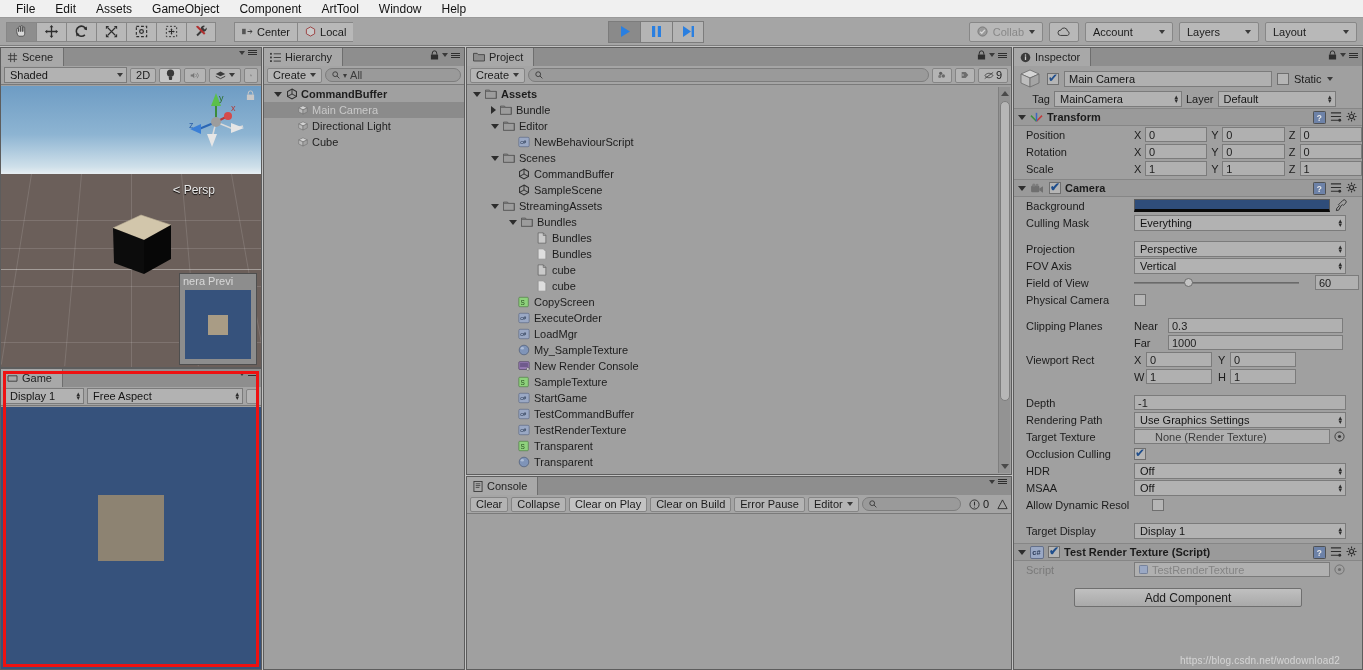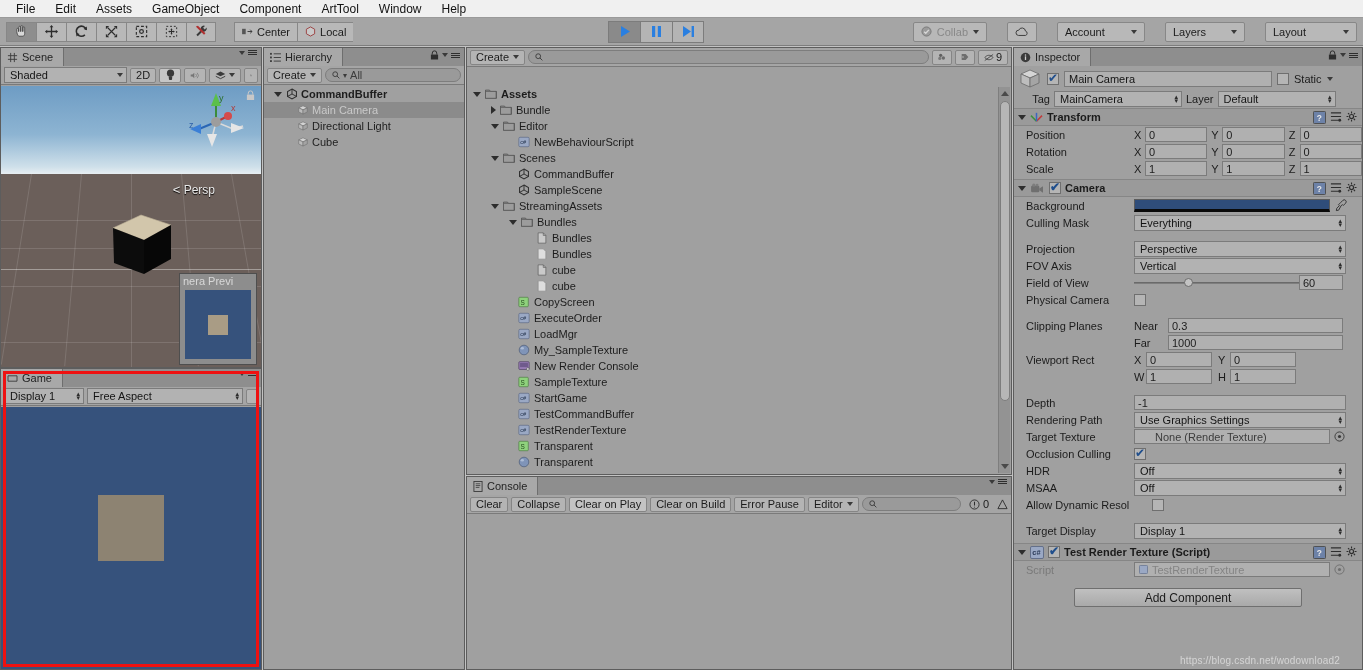--- a/index.html
+++ b/index.html
@@ -43,21 +43,21 @@
     border-right:none;
   }
   .pivotbtn:last-of-type { border-right:1px solid #878787; }
   .playgroup { position:absolute; left:608px; display:flex; }
   .playbtn {
     width:32px; height:22px; background:#b4b4b4; border:1px solid #7c7c7c;
     border-right:none; display:flex; align-items:center; justify-content:center;
   }
   .playbtn:last-child { border-right:1px solid #7c7c7c; }
   .playbtn.on { background:#8a8a8a; }
-  .rightgroup { position:absolute; right:6px; display:flex; align-items:center; gap:20px; }
+  .rightgroup { position:absolute; right:6px; display:flex; align-items:center; gap:6px; }
   .pill {
     height:20px; background:#b8b8b8; border:1px solid #878787; border-radius:2px;
     display:flex; align-items:center; padding:0 7px; font-size:11px; gap:5px;
   }
   .pill.dim { color:#888; }
   .caret { width:0;height:0;border-left:3px solid transparent;border-right:3px solid transparent;border-top:4px solid #3a3a3a; }
   .pill.w-acct { width:88px; justify-content:space-between; }
   .pill.w-lay  { width:80px; justify-content:space-between; }
   .pill.w-layout { width:92px; justify-content:space-between; }
 
@@ -502,20 +502,40 @@
               <path d="M2 4.5l5-2.4 5 2.4-5 2.4z" fill="#d2d2d2" stroke="#6e6e6e" stroke-width="0.7"></path>
               <path d="M2 4.5l5 2.4v4.8l-5-2.4z" fill="#bcbcbc" stroke="#6e6e6e" stroke-width="0.7"></path>
               <path d="M12 4.5l-5 2.4v4.8l5-2.4z" fill="#a4a4a4" stroke="#6e6e6e" stroke-width="0.7"></path>
             </svg>
             <span>Cube</span>
           </div>
         </div>
     </div>
 
     <div class="panel" id="proj-panel">
+      <div class="tabstrip">
+        <div class="tab">
+          <svg width="12" height="10" viewBox="0 0 13 11">
+              <path d="M0.5 1.5h4l1.2 1.4h6.8v7H0.5z" fill="#8d8d8d" stroke="#3b3b3b" stroke-width="0.9"></path>
+            </svg>
+          <span>Project</span>
+        </div>
+        <div class="tabtools">
+          <svg width="9" height="10" viewBox="0 0 10 11">
+              <path d="M2.5 5V3.4a2.5 2.5 0 0 1 5 0V5" fill="none" stroke="#2e2e2e" stroke-width="1.1"></path>
+              <rect x="1" y="5" width="8" height="5.5" fill="#2e2e2e"></rect>
+            </svg>
+          <span class="caret"></span>
+          <span class="hamb">
+              <i></i>
+              <i></i>
+              <i></i>
+            </span>
+        </div>
+      </div>
       <div class="subbar">
         <div class="sbtn">
           <span>Create</span>
           <span class="caret"></span>
         </div>
         <div class="searchbox" style="max-width:467px;">
           <svg width="8" height="8" viewBox="0 0 10 10">
               <circle cx="4" cy="4" r="3" fill="none" stroke="#3f3f3f" stroke-width="1.2"></circle>
               <path d="M6.2 6.2L9.2 9.2" stroke="#3f3f3f" stroke-width="1.2"></path>
             </svg>
@@ -977,21 +997,21 @@
             <span class="dd-arrows">▴<br>▾</span>
           </div>
         </div>
         <div class="prow-i">
           <span class="plabel">Field of View</span>
           <div style="width:165px;display:flex;align-items:center;">
             <div class="slider-track">
                 <div class="slider-knob" style="left:50px;"></div>
               </div>
           </div>
-          <div class="numfield" style="width:44px;margin-left:0;">60</div>
+          <div class="numfield" style="width:44px;margin-left:16px;">60</div>
         </div>
         <div class="prow-i">
           <span class="plabel">Physical Camera</span>
           <div class="chk"></div>
         </div>
         <div style="height:9px;"></div>
         <div class="prow-i">
           <span class="plabel">Clipping Planes</span>
           <span style="width:34px;">Near</span>
           <div class="numfield" style="width:175px;">0.3</div>

